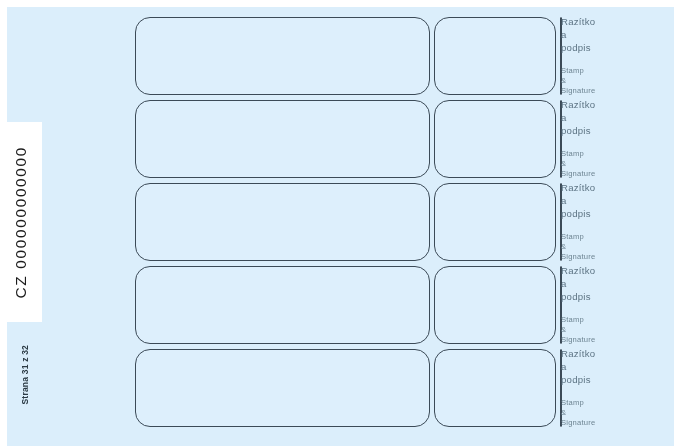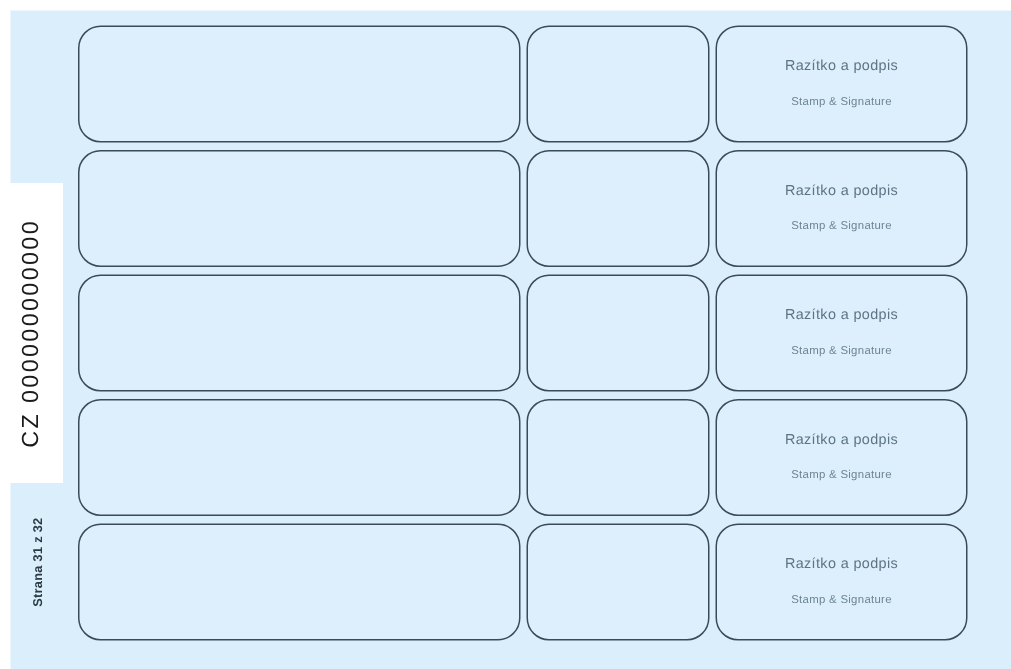--- a/index.html
+++ b/index.html
@@ -94,20 +94,21 @@
   #grid {
     position: absolute;
     left: 52px;
     top: 17px;
     width: 593px;
     height: 410px;
     display: flex;
     flex-direction: column;
     justify-content: space-between;
     z-index: 2;
+    align-items: center;
   }
 
   .row {
     display: flex;
     flex-direction: row;
     height: 78px;
     gap: 4px;
   }
 
   .cell {

